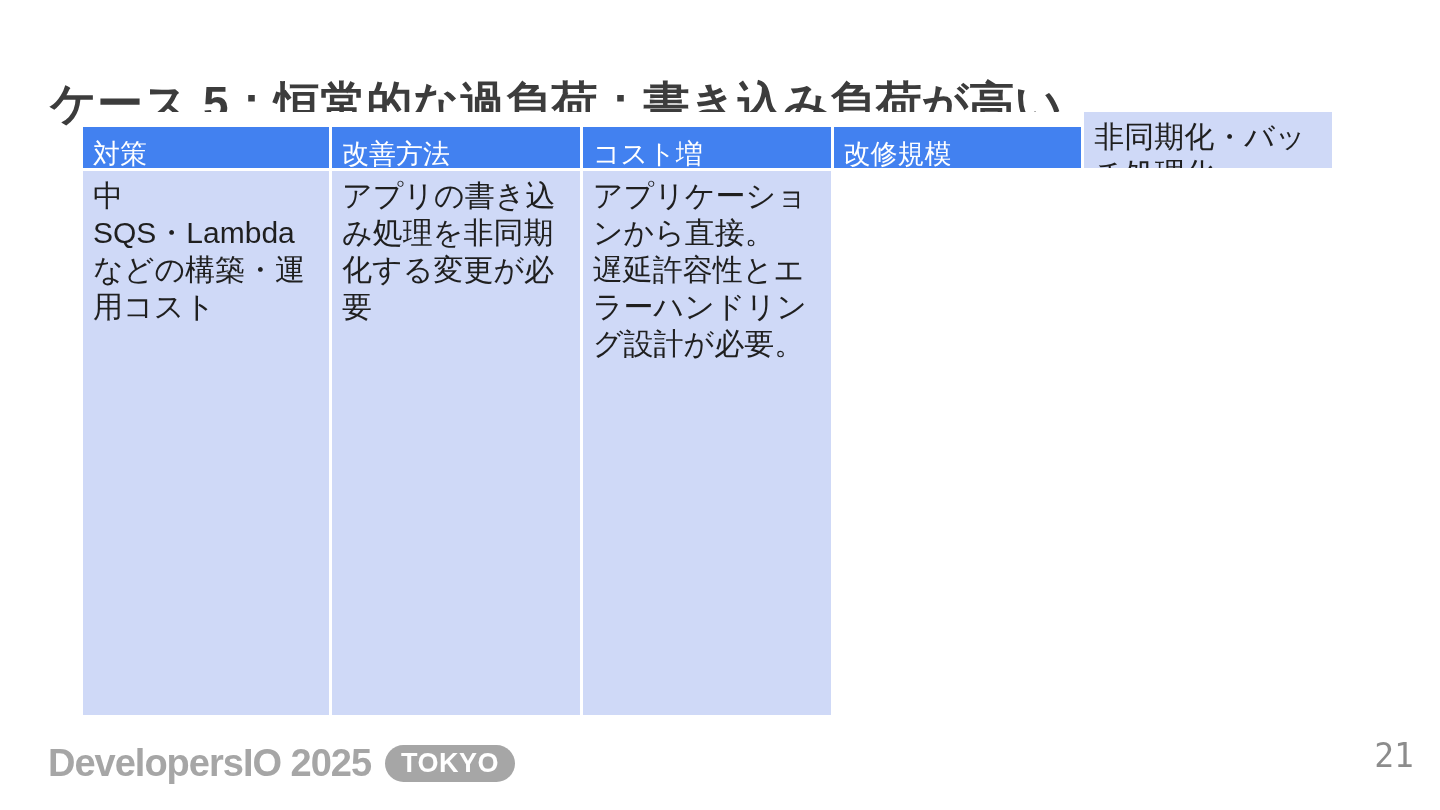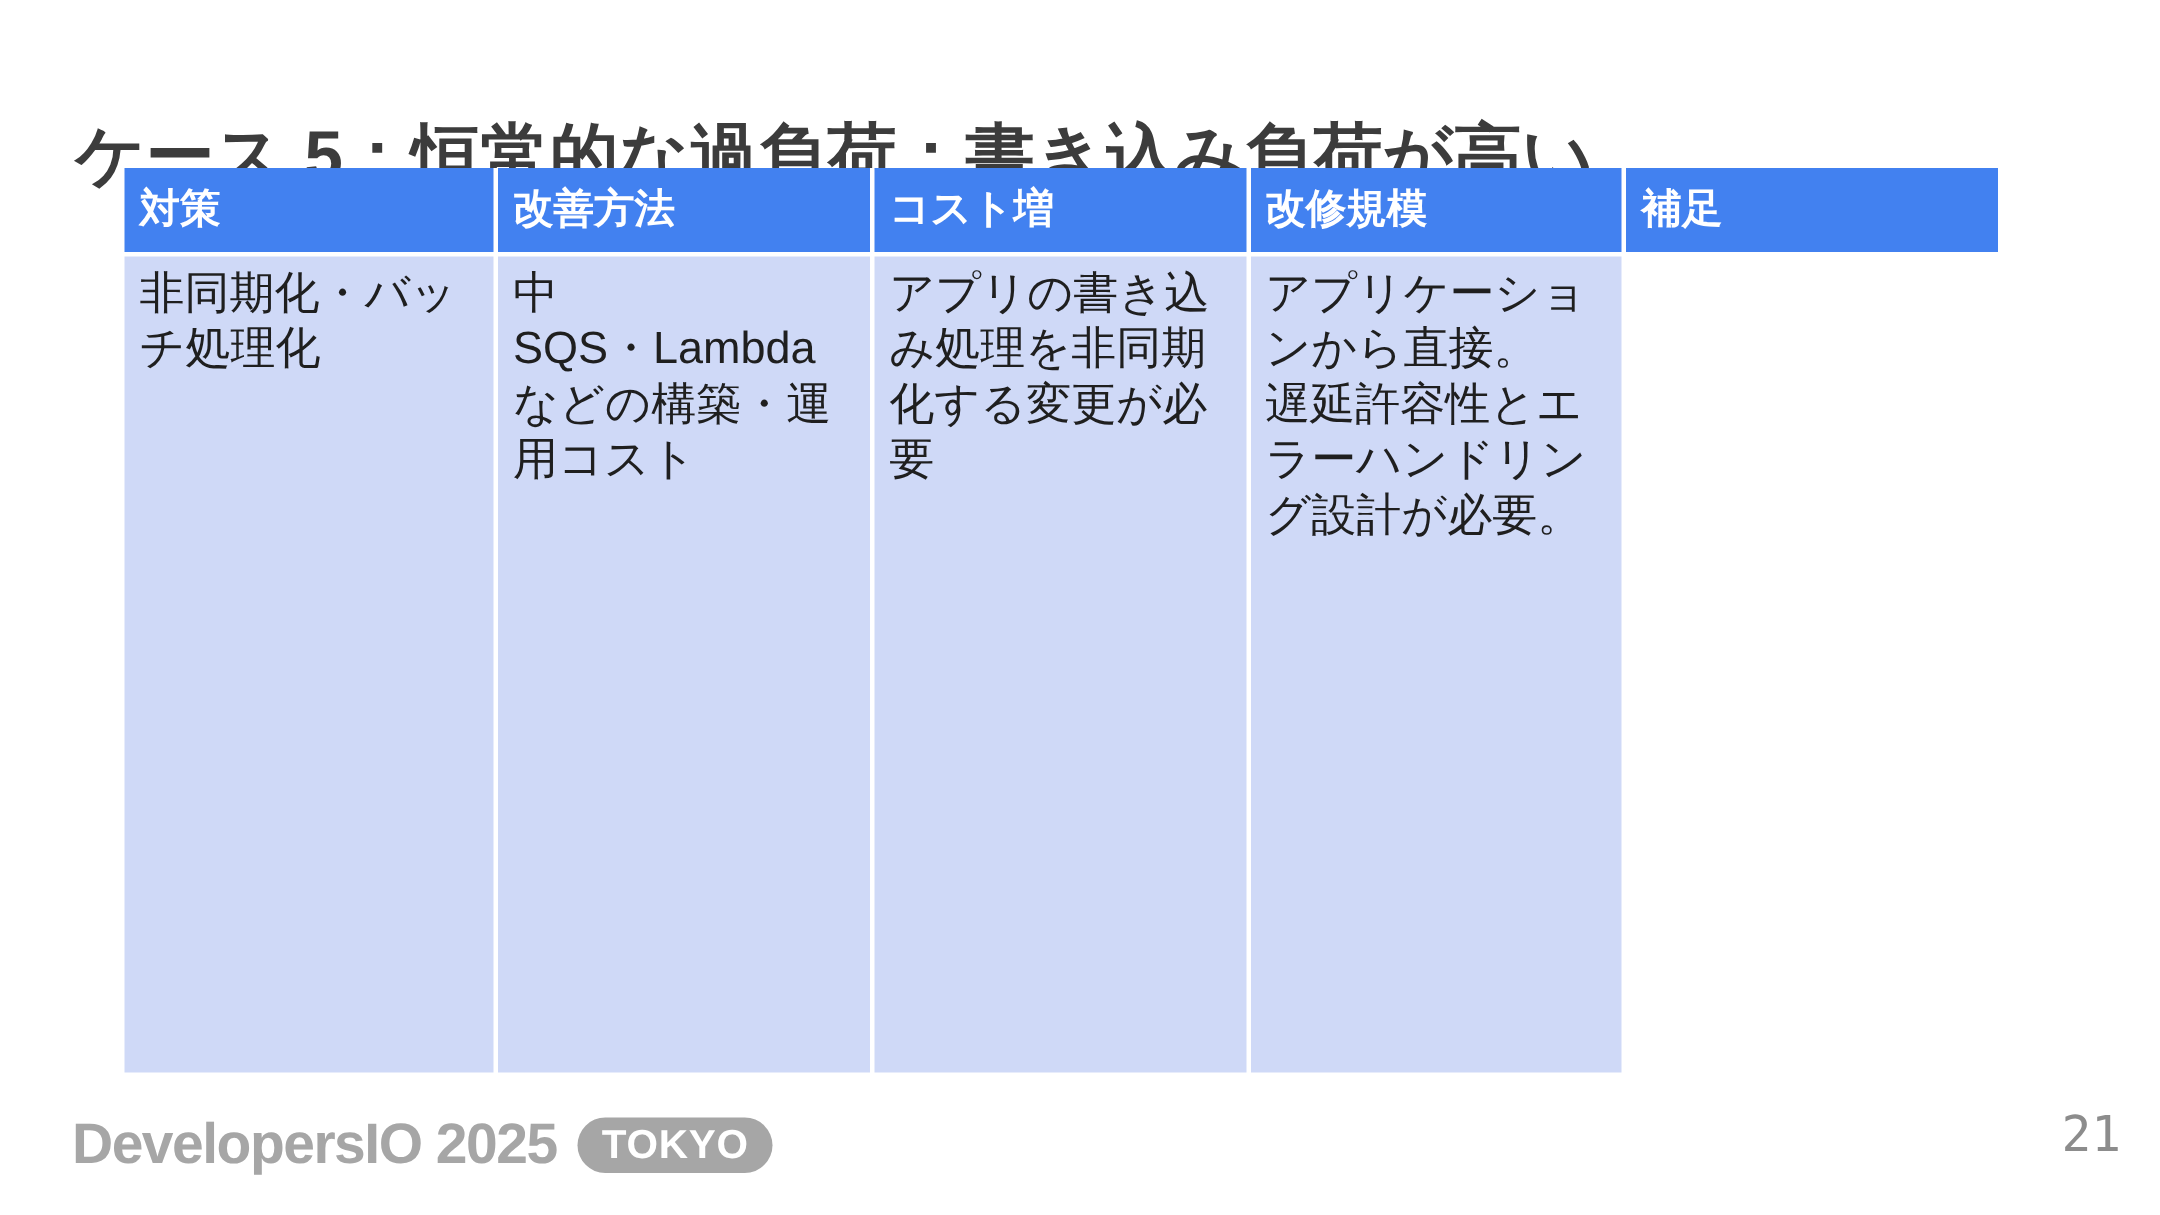--- a/index.html
+++ b/index.html
@@ -36,25 +36,26 @@
     width: 1249px;
     display: grid;
     grid-template-columns: 246px 1fr 1fr 1fr 1fr;
     grid-template-rows: 56px 544px;
     gap: 3px;
     background: #ffffff;
   }
   .th {
     background: var(--header-bg, #4281f0);
     color: var(--header-text, #ffffff);
-    font-weight: bold;
+    font-weight: normal;
     font-size: 27px;
     padding: 9px 10px 0 10px;
     box-sizing: border-box;
     overflow: hidden;
+    margin-top: 15px;
   }
   .td {
     background: var(--cell-bg, #cfd9f7);
     color: var(--cell-text, #1f1f1f);
     font-size: 30px;
     line-height: 37px;
     padding: 6px 9px 10px 10px;
     box-sizing: border-box;
     overflow: hidden;
   }
@@ -107,21 +108,20 @@
 <div class="slide">
 
   <h1 class="slide-title">ケース 5：恒常的な過負荷：書き込み負荷が高い</h1>
 
   <div class="matrix-table">
 
     <div class="th">対策</div>
     <div class="th">改善方法</div>
     <div class="th">コスト増</div>
     <div class="th">改修規模</div>
-    <div class="th">補足</div>
 
     <div class="td">
       <p class="para">非同期化・バッチ処理化</p>
     </div>
 
 
     <div class="td">
       <p class="para">中</p>
       <p class="para">SQS・Lambda などの構築・運用コスト</p>
     </div>

